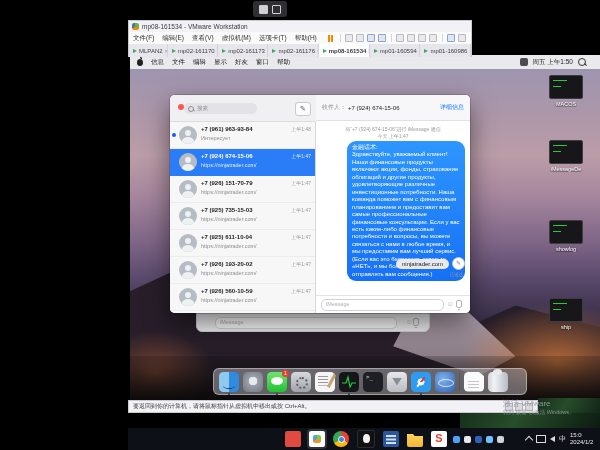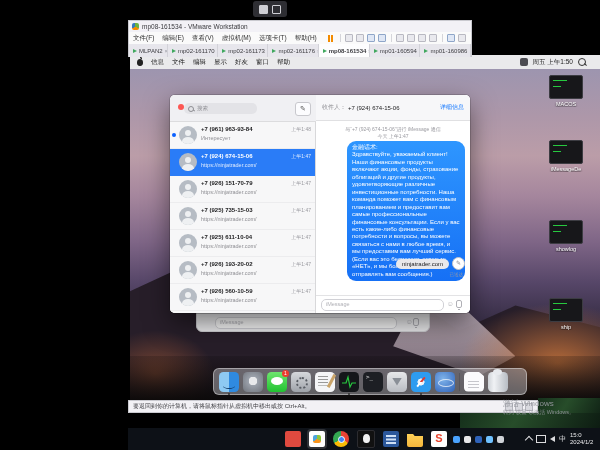--- a/index.html
+++ b/index.html
@@ -444,21 +444,21 @@
     <span>要返回到你的计算机，请将鼠标指针从虚拟机中移出或按 Ctrl+Alt。</span>
     <span class="devs">
         <i></i>
         <i></i>
         <i></i>
       </span>
   </div>
 
   <div class="abs greenwp" style="left:538px;top:398px;width:62px;height:30px;"></div>
   <div class="abs greenwp" style="left:460px;top:413px;width:140px;height:15px;"></div>
-  <div id="wm1" class="abs">激活 Windows</div>
+  <div id="wm1" class="abs">激活 VMware</div>
   <div id="wm2" class="abs">转到“设置”以激活 Windows。</div>
 
   <div id="taskbar" class="abs">
     <span class="tk tk-red" style="margin-left:157px;"></span>
     <span class="tk tk-vmw hl"></span>
     <span class="tk tk-chrome"></span>
     <span class="tk tk-apple"></span>
     <span class="tk tk-blue"></span>
     <span class="tk tk-folder"></span>
     <span class="tk tk-sogou">S</span>

